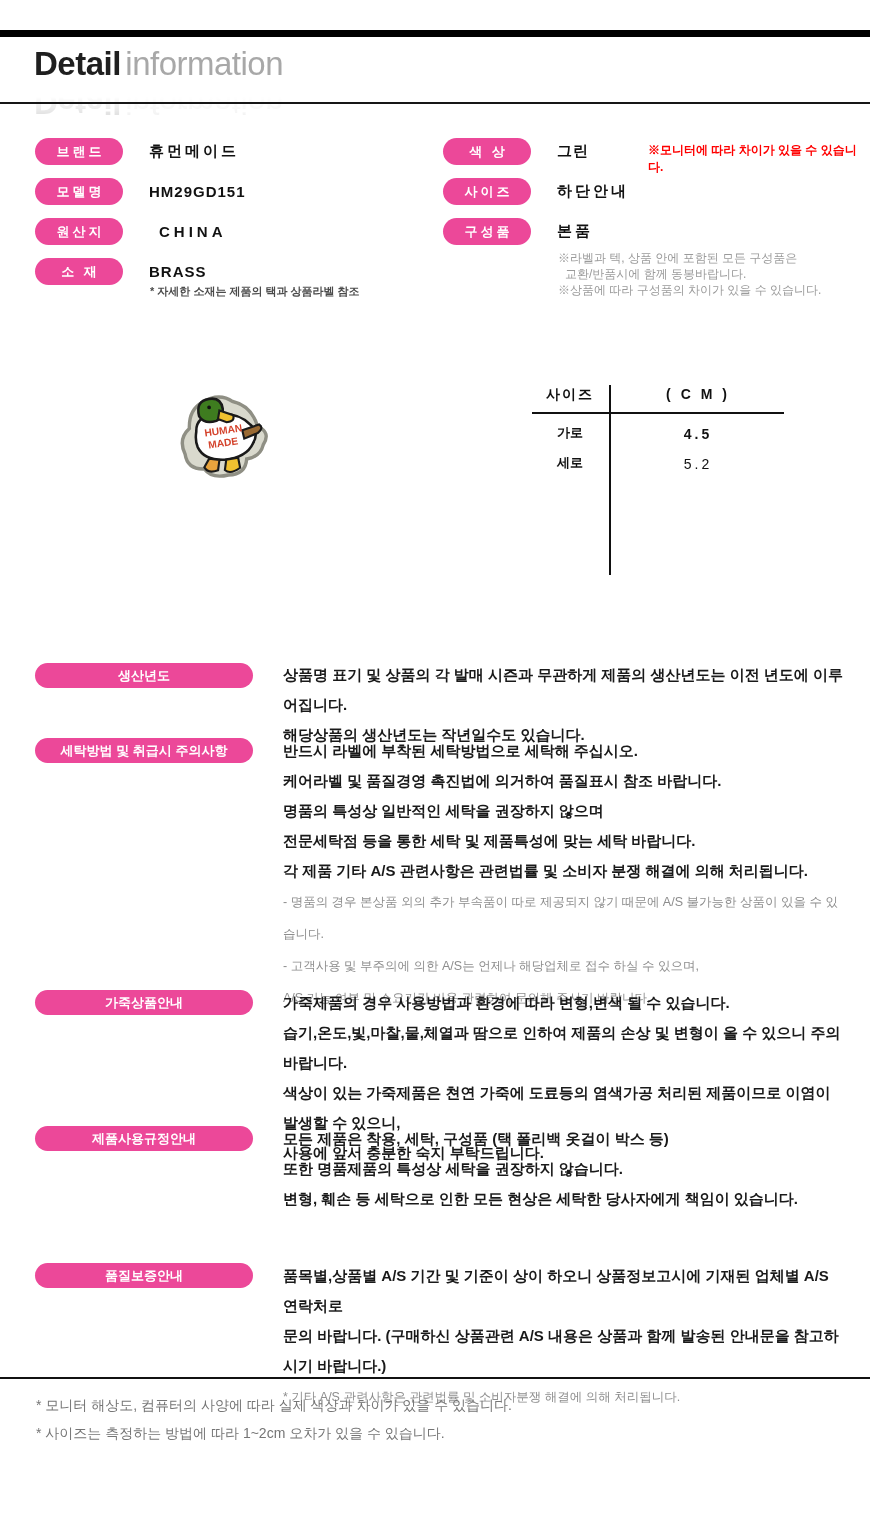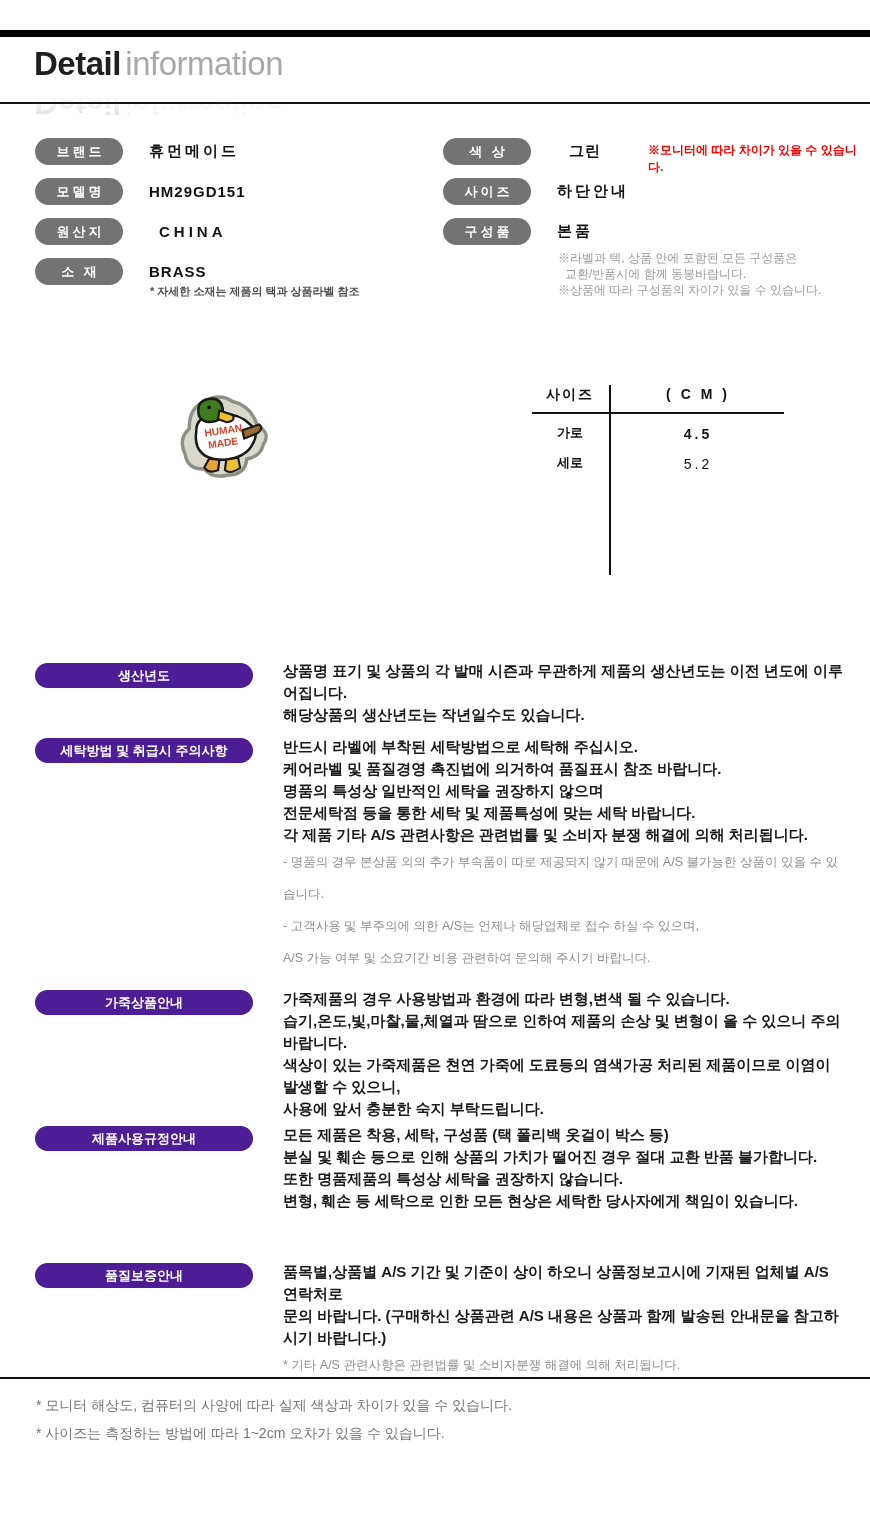--- a/index.html
+++ b/index.html
@@ -11,21 +11,21 @@
   .title-wrap { position:absolute; left:34px; top:44px; line-height:40px; }
   .t-strong { font-size:33px; font-weight:700; color:#1f1f1f; letter-spacing:-0.5px;text-align:center; }
   .t-light  { font-size:33px; font-weight:400; color:#a8a8a8; letter-spacing:-0.5px; }
   .t-reflect { display:block; transform:scaleY(-1); margin-top:-14px; opacity:.30;
     -webkit-mask-image:linear-gradient(to bottom, rgba(0,0,0,.6), transparent 55%);
     mask-image:linear-gradient(to bottom, rgba(0,0,0,.6), transparent 55%); }
   .rule-top { position:absolute; left:0; top:102px; width:870px; height:2px; background:#161616; }
 
   
   .info-row { position:absolute; display:flex; align-items:center; }
-  .pill-sm { width:88px; height:27px; border-radius:14px; background:#737373; color:#fff;
+  .pill-sm { width:88px; height:27px; border-radius:14px; background:#ec4899; color:#fff;
     font-size:13px; font-weight:700; letter-spacing:3px; display:flex; align-items:center;
     justify-content:center; text-indent:3px; flex:0 0 88px; }
   .info-val { margin-left:26px; font-size:15px; font-weight:700; color:#111; letter-spacing:2px; }
   .ls1 { letter-spacing:1px; } .ls3 { letter-spacing:3px; } .ls4 { letter-spacing:4px;margin-left:36px; }
   .material-note { position:absolute; left:150px; top:284px; font-size:11px; font-weight:700; color:#4a4a4a; }
   .red-note { position:absolute; left:648px; top:142px; font-size:12px; font-weight:700; color:#ff0000; }
   .comp-notes { position:absolute; left:558px; top:250px; font-size:12px; font-weight:500;
     color:#9a9a9a; line-height:16px; }
   .comp-notes .indent { padding-left:7px; }
 
@@ -37,24 +37,24 @@
   .st-h1 { position:absolute; left:0; top:4px; width:80px; text-align:center; font-size:14px; font-weight:700; letter-spacing:2px; color:#111; }
   .st-h2 { position:absolute; left:80px; top:4px; width:176px; text-align:center; font-size:14px; font-weight:700; letter-spacing:3px; color:#111; }
   .st-hline { position:absolute; left:2px; top:30px; width:252px; height:2px; background:#111; }
   .st-vline { position:absolute; left:79px; top:3px; width:2px; height:190px; background:#111; }
   .st-r1l { position:absolute; left:0; top:42px; width:80px; text-align:center; font-size:13px; font-weight:700; color:#111; }
   .st-r1v { position:absolute; left:80px; top:44px; width:176px; text-align:center; font-size:14px; font-weight:700; letter-spacing:3px; color:#111; }
   .st-r2l { position:absolute; left:0; top:72px; width:80px; text-align:center; font-size:13px; font-weight:700; color:#111; }
   .st-r2v { position:absolute; left:80px; top:74px; width:176px; text-align:center; font-size:14px; font-weight:400; letter-spacing:3px; color:#111; }
 
   
-  .sec-pill { position:absolute; left:35px; width:218px; height:25px; border-radius:13px; background:#4c1d95;
+  .sec-pill { position:absolute; left:35px; width:218px; height:25px; border-radius:13px; background:#ec4899;
     color:#fff; font-size:13px; font-weight:700; display:flex; align-items:center; justify-content:center; }
   .sec-content { position:absolute; left:283px; width:560px; }
-  .sec-content p.main { font-size:15px; line-height:22px; font-weight:700; color:#191919; }
+  .sec-content p.main { font-size:15px; line-height:30px; font-weight:700; color:#191919; }
   .sec-content p.sub  { font-size:12.5px; line-height:32px; font-weight:500; color:#8d8d8d; }
 
   
   .rule-bottom { position:absolute; left:0; top:1377px; width:870px; height:2px; background:#111; }
   .footer-notes { position:absolute; left:36px; top:1391px; }
   .footer-notes p { font-size:14px; line-height:28px; font-weight:500; color:#757575; }
 </style>
 </head>
 <body>
 
@@ -79,21 +79,21 @@
   <div class="info-row" style="left:35px; top:218px;">
     <div class="pill-sm">원산지</div>
     <div class="info-val ls4">CHINA</div>
   </div>
   <div class="info-row" style="left:35px; top:258px;">
     <div class="pill-sm">소 재</div>
     <div class="info-val ls1">BRASS</div>
   </div>
   <div class="material-note">* 자세한 소재는 제품의 택과 상품라벨 참조</div>
 
-  <div class="info-row" style="left:443px; top:138px;gap:12px;">
+  <div class="info-row" style="left:443px; top:138px;">
     <div class="pill-sm">색 상</div>
     <div class="info-val ls1">그린</div>
   </div>
   <div class="red-note">※모니터에 따라 차이가 있을 수 있습니다.</div>
   <div class="info-row" style="left:443px; top:178px;">
     <div class="pill-sm">사이즈</div>
     <div class="info-val ls3">하단안내</div>
   </div>
   <div class="info-row" style="left:443px; top:218px;">
     <div class="pill-sm">구성품</div>
@@ -151,21 +151,20 @@
   <div class="sec-content" style="top:988px;">
     <p class="main">가죽제품의 경우 사용방법과 환경에 따라 변형,변색 될 수 있습니다.</p>
     <p class="main">습기,온도,빛,마찰,물,체열과 땀으로 인하여 제품의 손상 및 변형이 올 수 있으니 주의바랍니다.</p>
     <p class="main">색상이 있는 가죽제품은 쳔연 가죽에 도료등의 염색가공 처리된 제품이므로 이염이 발생할 수 있으니,</p>
     <p class="main">사용에 앞서 충분한 숙지 부탁드립니다.</p>
   </div>
 
   <div class="sec-pill" style="top:1126px;">제품사용규정안내</div>
   <div class="sec-content" style="top:1124px;">
     <p class="main">모든 제품은 착용, 세탁, 구성품 (택 폴리백 옷걸이 박스 등)</p>
-    <p class="main">분실 및 훼손 등으로 인해 상품의 가치가 떨어진 경우 절대 교환 반품 불가합니다.</p>
     <p class="main">또한 명품제품의 특성상 세탁을 권장하지 않습니다.</p>
     <p class="main">변형, 훼손 등 세탁으로 인한 모든 현상은 세탁한 당사자에게 책임이 있습니다.</p>
   </div>
 
   <div class="sec-pill" style="top:1263px;">품질보증안내</div>
   <div class="sec-content" style="top:1261px;">
     <p class="main">품목별,상품별 A/S 기간 및 기준이 상이 하오니 상품정보고시에 기재된 업체별 A/S 연락처로</p>
     <p class="main">문의 바랍니다. (구매하신 상품관련  A/S 내용은 상품과 함께 발송된 안내문을 참고하시기 바랍니다.)</p>
     <p class="sub">* 기타 A/S 관련사항은 관련법률 및 소비자분쟁 해결에 의해 처리됩니다.</p>
   </div>

